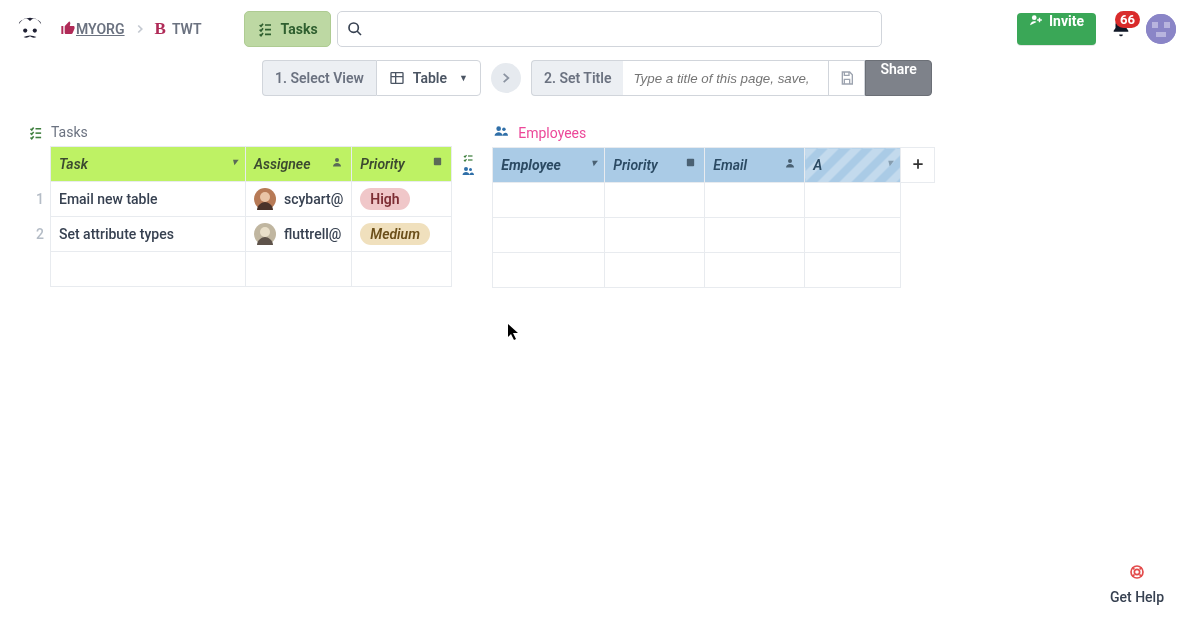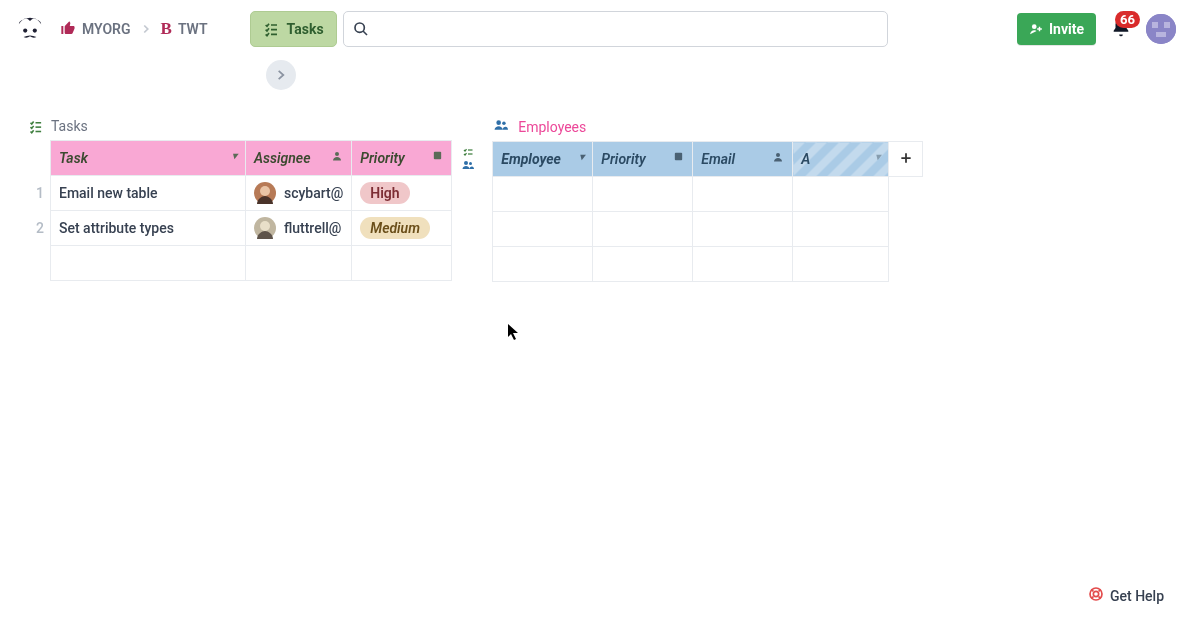--- a/index.html
+++ b/index.html
@@ -11,36 +11,36 @@
     color: #374151;
     width: 1188px;
     height: 623px;
     position: relative;
     overflow: hidden;
   }
   
   .topbar { display:flex; align-items:center; height:58px; padding:0 12px; gap:12px;}
   .logo { width:36px; height:36px; border-radius:50%; background:#fff; border:2px solid #fff; display:flex; align-items:center; justify-content:center;}
   .breadcrumb { display:flex; align-items:center; gap:8px; font-weight:600; color:#6b7280;}
-  .bc-org { display:flex; align-items:center; gap:6px; color:#6b7280;}
+  .bc-org { display:flex; align-items:center; color:#6b7280;text-decoration:underline;}
   .bc-chev { color:#c4c9d1; font-size:18px;}
   .bc-proj { display:flex; align-items:center; gap:6px; color:#6b7280;}
   .bold-b { font-family: Georgia, serif; font-weight:900; color:#b02a57; font-size:17px;}
   .thumb-up { color:#b02a57; }
   .center-group { display:flex; align-items:center; gap:6px; margin-left:30px;}
   .pill { display:inline-flex; align-items:center; height:36px; padding:0 12px; border:1px solid #d1d5db; border-radius:5px; gap:8px;}
   .pill.active { background:#bdd8a3; border-color:#aecb92; color:#2f5f2f; font-weight:700;}
   .pill.active .tasks-icon path { stroke:#2f5f2f; }
   .searchwrap { display:flex; align-items:center; height:36px; border:1px solid #d1d5db; border-radius:5px; width:545px;}
   .searchwrap .inner { flex:1; display:flex; align-items:center; gap:8px; padding:0 10px;}
   .searchwrap .ppl-icon { color:#2f6fa8;}
   .searchwrap .label { color:#4b5563; }
   .search-btn { width:34px; height:34px; display:flex; align-items:center; justify-content:center; color:#374151; border-left:none;}
   .right-group { margin-left:auto; display:flex; align-items:center; gap:14px;}
-  .invite-btn { background:#3aa757; color:#fff; border-radius:4px; height:32px; padding:0 12px; display:flex; align-items:center; gap:6px; font-weight:700; box-shadow:0 1px 0 rgba(0,0,0,.1);}
+  .invite-btn { background:#3aa757; color:#fff; border-radius:4px; height:32px; padding:0 12px; display:flex; gap:6px; font-weight:700; box-shadow:0 1px 0 rgba(0,0,0,.1);}
   .bell-wrap { position:relative; color:#111827;}
   .badge { position:absolute; top:-6px; right:-8px; background:#d92b2b; color:#fff; border-radius:10px; font-size:13px; padding:1px 5px; font-weight:700;}
   .avatar { width:30px; height:30px; border-radius:50%; background:#8a85c7; display:block;}
   
   .toolbar2 { display:flex; align-items:center; gap:6px; margin-left:262px; margin-top:2px;}
   .tbtn { height:36px; border:1px solid #d1d5db; display:flex; align-items:center; padding:0 12px; border-radius:4px; color:#4b5563; font-weight:600; gap:8px; background:#fff;}
   .tbtn.muted { background:#eceff3; color:#6b7280;}
   .tbtn.table { font-weight:600;}
   .circ-arrow { width:30px; height:30px; border-radius:50%; background:#e6eaef; display:flex; align-items:center; justify-content:center; color:#8b93a1; margin:0 4px;}
   .title-input { height:36px; border:1px solid #d1d5db; border-left:none; border-radius:0 0 0 0; padding:0 10px; width:206px; font-style:italic; color:#9ca3af; background:#fff;}
@@ -52,35 +52,35 @@
   .tbl-drop { border-radius:0 4px 4px 0;}
   
   .tables-area { display:flex; margin-top:28px; margin-left:28px; gap:0;}
   .tbl { }
   .tbl-caption { display:flex; align-items:center; gap:8px; color:#6b7280; margin-bottom:6px;}
   .tbl-caption.tasks svg path { stroke:#3f7f3f;}
   .tbl-caption.emp { color:#ec4899; margin-left:0;}
   .tbl-caption.emp .ppl { color:#2f6fa8;}
   table { border-collapse:collapse; }
   th, td { border:1px solid #e8ebef; height:35px; font-weight:500; text-align:left; padding:0 8px; vertical-align:middle;}
-  .hd-tasks th { background:#f9a8d4; font-style:italic; color:#3c4a30; font-weight:600; position:relative;}
+  .hd-tasks th { background:#bef264; font-style:italic; color:#3c4a30; font-weight:600; position:relative;}
   .hd-emp th { background:#aacbe6; font-style:italic; color:#2b4a63; font-weight:600; position:relative;}
   .hd-emp th.hatch { background: repeating-linear-gradient(135deg, #c3daed 0 8px, #aacbe6 8px 16px);}
   .rownum { width:20px; text-align:center; color:#b4bcc6; border:none; padding-right:6px;}
   .assignee-cell { display:flex; align-items:center; gap:8px;}
   .mini-avatar { width:22px; height:22px; border-radius:50%; display:inline-block;}
   .pri { display:inline-block; border-radius:12px; padding:3px 10px; font-weight:600;}
   .pri-high { background:#f0c7c9; color:#7d2d34;}
   .pri-med { background:#f0e0bd; color:#6b4f1a;font-style:italic;}
   .th-icons { float:right; display:flex; gap:2px; color:#5b6b57;}
   .hd-emp .th-icons { color:#4a6173;}
   .chev-down { font-size:10px;}
   .tables-wrap { position:relative;}
   .add-col { width:34px; text-align:center; background:#fff; color:#444; font-weight:700;}
-  .get-help { position:absolute; right:24px; bottom:18px; display:flex; align-items:center; gap:6px; color:#374151; font-weight:500;}
+  .get-help { position:absolute; right:24px; bottom:18px; display:flex; align-items:center; gap:6px; color:#374151; font-weight:500;flex-direction:column;}
   .get-help .ring { color:#e34b4b;}
   .cursor-arrow { position:absolute; left:507px; top:323px; font-size:16px; color:#000;}
   .s-icon { width:16px; height:16px; }
   .caret { font-size:9px; margin-left:4px;}
 </style>
 </head>
 <body>
 
 <div class="topbar">
   <div class="logo">
@@ -152,24 +152,52 @@
           <rect width="30" height="30" rx="15" fill="#8a85c7"></rect>
           <rect x="6" y="8" width="6" height="6" fill="#b8b4de"></rect>
           <rect x="18" y="8" width="6" height="6" fill="#b8b4de"></rect>
           <rect x="10" y="18" width="10" height="5" fill="#b8b4de"></rect>
         </svg>
     </span>
   </div>
 </div>
 
 <div class="toolbar2">
+  <div class="group">
+    <div class="tbtn muted step1">
+      <span>1. Select View</span>
+    </div>
+    <div class="tbtn table tbl-drop">
+      <svg width="16" height="16" viewBox="0 0 24 24" fill="none" stroke="currentColor" stroke-width="2">
+          <rect x="3" y="4" width="18" height="16" rx="1"></rect>
+          <path d="M3 10h18M10 4v16"></path>
+        </svg>
+      <span>Table</span>
+      <span class="caret">▼</span>
+    </div>
+  </div>
   <div class="circ-arrow">
     <svg width="14" height="14" viewBox="0 0 24 24" fill="none" stroke="currentColor" stroke-width="3">
         <path d="M8 5l8 7-8 7"></path>
       </svg>
+  </div>
+  <div class="group">
+    <div class="tbtn muted step2">
+      <span>2. Set Title</span>
+    </div>
+    <input class="title-input" placeholder="Type a title of this page, save," style="">
+    <div class="save-icon-btn">
+      <svg width="16" height="16" viewBox="0 0 24 24" fill="none" stroke="currentColor" stroke-width="2">
+          <path d="M5 3h11l4 4v14H5z"></path>
+          <path d="M8 3v5h7V3M8 21v-7h8v7"></path>
+        </svg>
+    </div>
+    <div class="share-btn">
+      <span>Share</span>
+    </div>
   </div>
 </div>
 
 <div class="tables-wrap">
 <div class="tables-area">
 
   <div class="tbl">
     <div class="tbl-caption tasks">
       <svg width="15" height="15" viewBox="0 0 24 24" fill="none" stroke="#3f7f3f" stroke-width="2.5">
             <path d="M4 6l2 2 3-4"></path>
@@ -272,21 +300,21 @@
               <circle cx="8" cy="8" r="4"></circle>
               <circle cx="17" cy="9" r="3"></circle>
               <path d="M1 20c0-4 4-6 7-6s7 2 7 6H1zM15 20c0-3 2-5 5-5 2 0 4 2 4 5h-9z"></path>
             </svg>
       </span>
       <span>Employees</span>
     </div>
     <table>
       <tbody>
             <tr class="hd-emp">
-        <th style="width:100px">
+        <th style="width:112px">
           <span style="font-weight:700">Employee</span>
           <span class="th-icons">
                   <span class="chev-down">▾</span>
                 </span>
         </th>
         <th style="width:100px">
           <span>Priority</span>
           <span class="th-icons">
                   <svg width="11" height="11" viewBox="0 0 24 24" fill="currentColor">
                     <rect x="4" y="4" width="16" height="16" rx="2"></rect>

